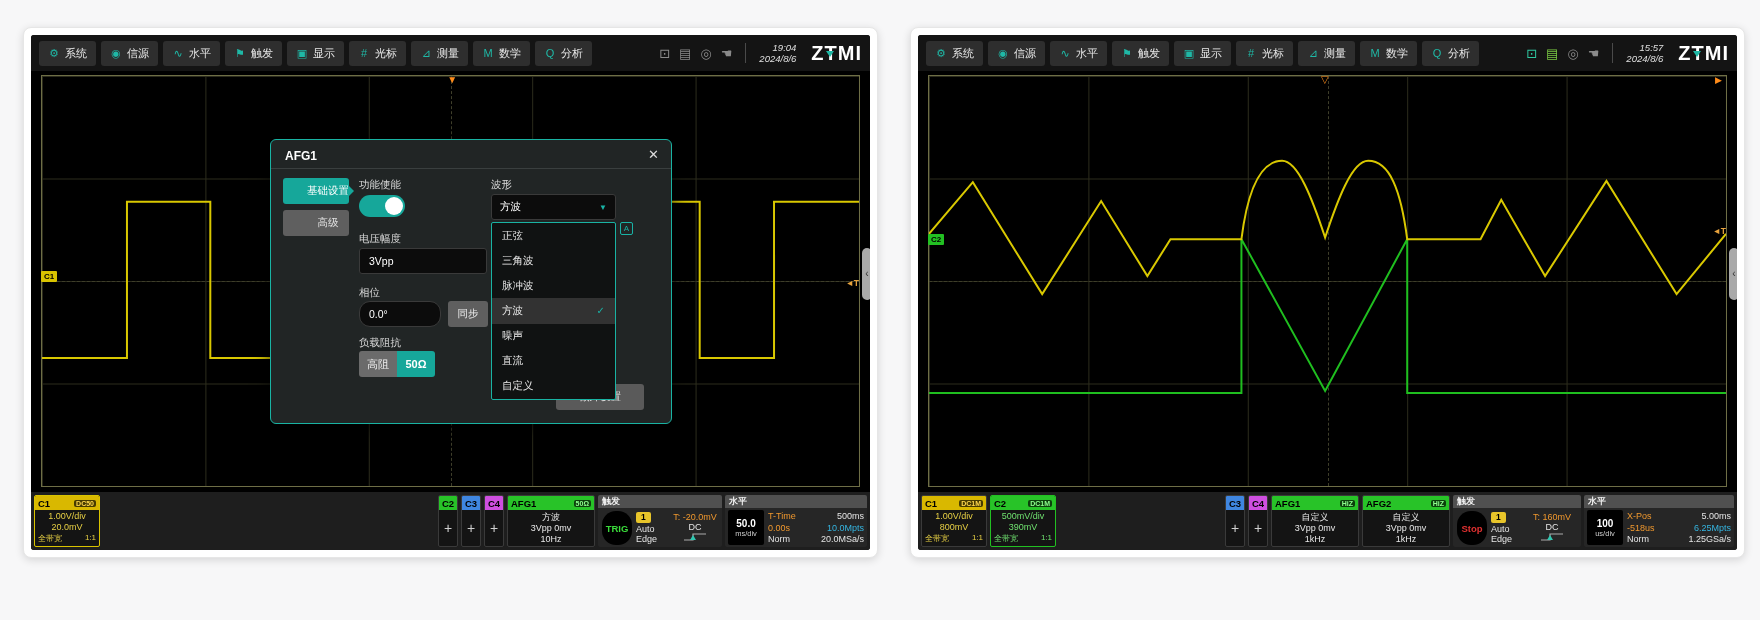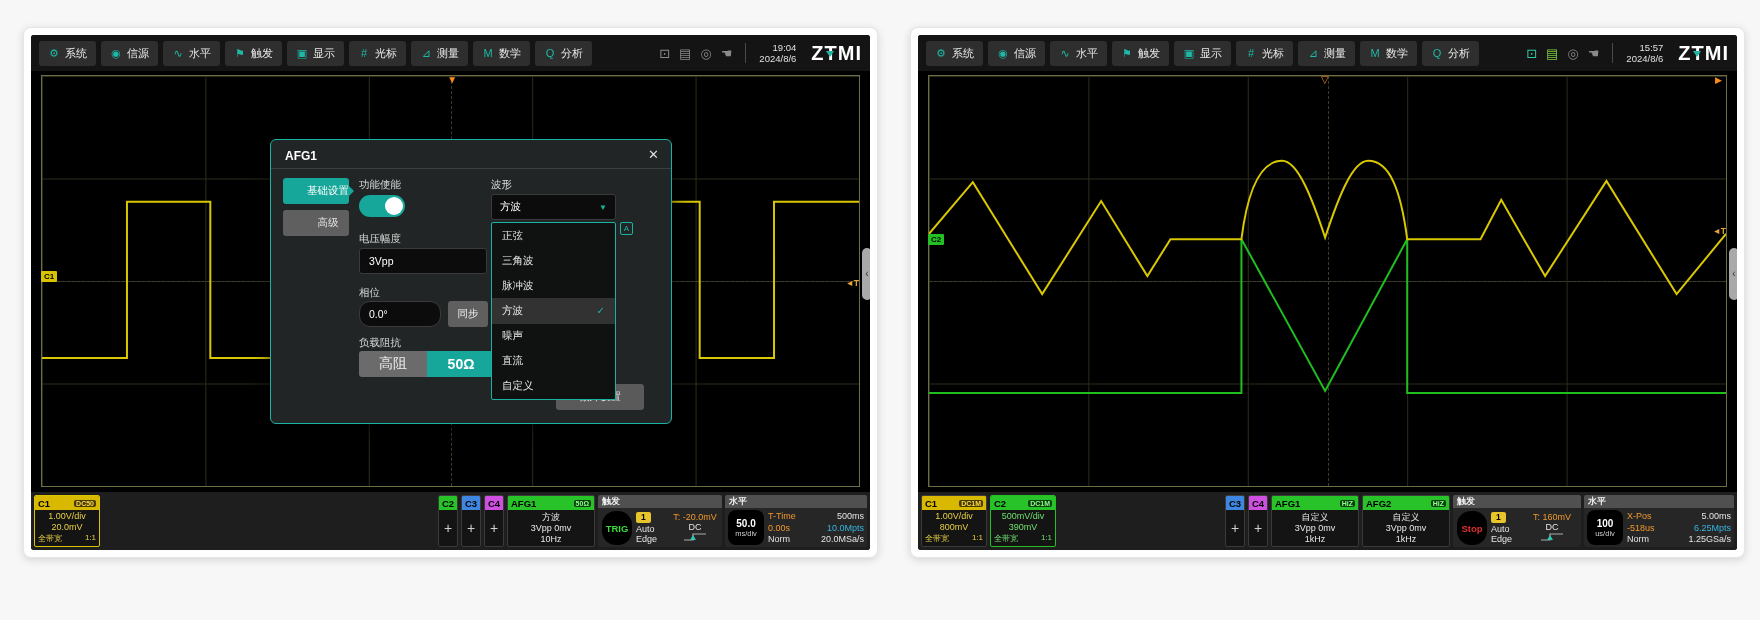--- a/index.html
+++ b/index.html
@@ -20,21 +20,21 @@
   .menu-btn { height:25px; background:#2e2e2e; border-radius:3px; display:flex;
     align-items:center; padding:0 9px; gap:5px; color:#e8e8e8; font-size:11px;
     white-space:nowrap; cursor:default; }
   .menu-btn .mi { color:#1fb8a6; font-size:11px; width:12px; text-align:center; }
   .menubar .spacer { flex:1; }
   .tray { display:flex; align-items:center; gap:9px; margin-right:8px; }
   .tray .ti { color:#8a8a8a; font-size:13px; }
   .tray .ti.lit-teal { color:#2fc7a0; }
   .tray .ti.lit-green { color:#7ac943; }
   .vdiv { width:1px; height:20px; background:#4a4a4a; margin-right:8px; }
-  .clock { color:#e0e0e0; font-size:9.5px; line-height:11px; text-align:right; margin-right:10px; }
+  .clock { color:#e0e0e0; font-size:9.5px; line-height:11px; text-align:right; margin-right:10px;font-style:italic; }
   .logo { color:#fff; font-weight:bold; font-size:20px; letter-spacing:1px; position:relative; }
   .logo .logo-accent { position:absolute; left:15px; top:9px; width:0; height:0;
     border-left:4px solid transparent; border-right:4px solid transparent;
     border-top:6px solid #1fb8a6; }
 
   
   .display { position:relative; flex:1; background:#000; }
   .graticule { position:absolute; left:10px; right:10px; top:4px; bottom:5px;
     border:1px solid #6e6e46;
     background-image:
@@ -79,21 +79,21 @@
   .ch-foot { display:flex; justify-content:space-between; padding:0 3px 2px; font-size:8px; }
   .ch-mini { width:20px; } .ch-mini .ch-head { justify-content:center; padding:0; }
   .ch-mini .plus { color:#d0d0d0; font-size:14px; text-align:center; font-weight:normal; }
   .sec { background:#262626; border-radius:2px; display:flex; flex-direction:column; overflow:hidden; }
   .sec-head { height:13px; background:#505050; color:#f0f0f0; font-weight:bold;
     font-size:9px; padding:0 4px; line-height:13px; flex:none; }
   .sec-body { flex:1; display:flex; align-items:stretch; gap:4px; padding:2px 3px; }
   .mode-box { width:30px; background:#000; border-radius:14px; display:flex;
     align-items:center; justify-content:center; font-weight:bold; font-size:9.5px; }
   .mode-box.trig { color:#3adb3a; } .mode-box.stop { color:#e03030; }
-  .scale-box { width:36px; background:#000; border-radius:8px; display:flex;
+  .scale-box { width:36px; background:#000; border-radius:2px; display:flex;
     flex-direction:column; align-items:center; justify-content:center; color:#fff; }
   .scale-box .sv { font-weight:bold; font-size:10px; } .scale-box .su { font-size:7.5px; color:#ccc; }
   .col3 { display:flex; flex-direction:column; justify-content:space-between;
     padding:1px 0; line-height:10px; }
   .col3 > div { white-space:nowrap; }
   .c-orange { color:#f0982e; } .c-cyan { color:#35b5e0; } .c-white { color:#e4e4e4; }
   .num-badge { display:inline-block; background:#e8c52a; color:#000; font-weight:bold;
     border-radius:2px; padding:0 5px; font-size:8.5px; line-height:11px; }
   .edge-glyph { display:inline-block; }
   .trigger-sec .sec-body { padding:3px 4px; }
@@ -117,21 +117,21 @@
     border-radius:3px; color:#fff; font-size:10.5px; display:flex; align-items:center;
     padding:0 9px; height:26px; }
   .toggle { position:absolute; left:88px; top:55px; width:46px; height:22px;
     background:#16a79a; border-radius:11px; }
   .toggle .knob { position:absolute; right:2px; top:2px; width:18px; height:18px;
     background:#fff; border-radius:50%; }
   .sync-btn { position:absolute; left:177px; top:161px; width:40px; height:26px;
     background:#5f5f5f; border-radius:3px; color:#eee; font-size:10.5px;
     display:flex; align-items:center; justify-content:center; }
   .seg { position:absolute; left:88px; top:211px; display:flex; }
-  .seg > div { width:68px; height:26px; display:flex; align-items:center; justify-content:center; font-size:14px; }
+  .seg > div { width:38px; height:26px; display:flex; align-items:center; justify-content:center; font-size:11px; }
   .seg .seg-idle { background:#6b6b6b; color:#eee; border-radius:3px 0 0 3px; }
   .seg .seg-active { background:#16a79a; color:#fff; border-radius:0 3px 3px 0; font-weight:bold; }
   .select-box { position:absolute; left:220px; top:54px; width:125px; height:26px;
     background:#0c0c0c; border:1px solid #3a3a3a; border-radius:3px; display:flex;
     align-items:center; justify-content:space-between; padding:0 8px; font-size:10.5px; color:#fff; }
   .select-box .caret { color:#19b3a6; font-size:8px; }
   .a-badge { position:absolute; left:349px; top:82px; width:13px; height:13px;
     border:1px solid #19b3a6; border-radius:2px; color:#19b3a6; font-size:8px;
     display:flex; align-items:center; justify-content:center; z-index:9; }
   .dropdown { position:absolute; left:220px; top:82px; width:125px; height:178px;

